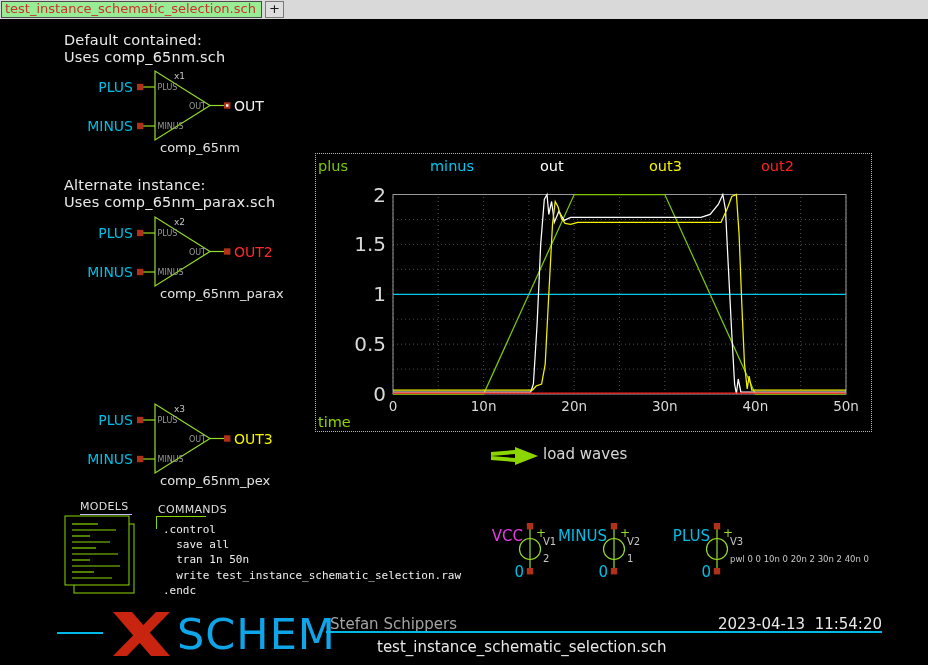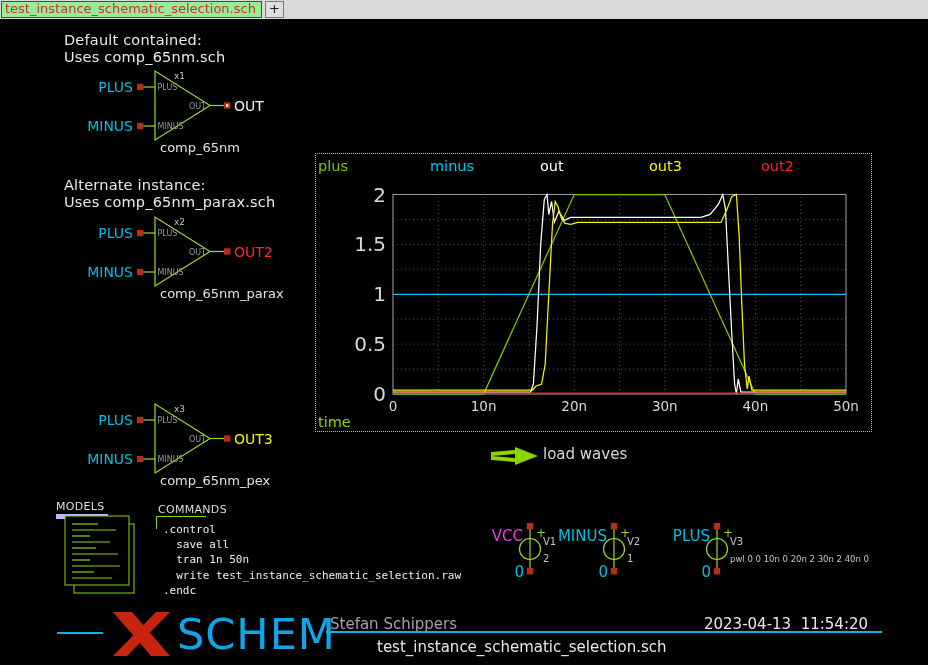--- a/index.html
+++ b/index.html
@@ -15,28 +15,28 @@
   .canvas svg{position:absolute;overflow:visible}
   .heading{position:absolute;color:#eaeaea;font-size:14.5px;line-height:17.2px;letter-spacing:.2px;white-space:pre}
   .graph{position:absolute;left:315px;top:134px;width:557px;height:279px;border:1px dotted #b9b9b9}
   .graph svg{left:0;top:0}
   #legend span{position:absolute;top:4px;font-size:14.5px;white-space:nowrap}
   .timelabel{position:absolute;left:2px;bottom:1px;font-size:14.5px;color:#8cd600}
   .launcher{position:absolute;left:489px;top:425px;width:170px;height:22px;cursor:pointer}
   .launcher svg{left:0;top:2px}
   .launcher span{position:absolute;left:54px;top:1px;font-size:15px;color:#d6d6d6;white-space:nowrap}
   .blklabel{position:absolute;font-size:11px;color:#dedede;letter-spacing:.3px}
-  #models-label{left:56px;top:481px;border-bottom:5px solid #c4b5fd;padding:0 4px 1px 0}
+  #models-label{left:80px;top:481px;border-bottom:1px solid #c4b5fd;padding:0 4px 1px 0}
   #commands-label{left:158px;top:484px}
   .cmdbracket{position:absolute;left:156px;top:497px;width:50px;height:13px;
     border-top:1px solid #8cd600;border-left:1px solid #8cd600}
   .cmdcode{position:absolute;left:163px;top:503px;font-family:"DejaVu Sans Mono",monospace;
     font-size:11px;line-height:15.2px;color:#f0f0f0;white-space:pre}
   .tb-author{position:absolute;left:330px;top:596px;font-size:15px;color:#a3a3a3}
-  .tb-date{position:absolute;left:690px;top:596px;width:192px;text-align:center;font-size:15px;color:#e8e8e8;white-space:pre}
+  .tb-date{position:absolute;left:690px;top:596px;width:192px;text-align:right;font-size:15px;color:#e8e8e8;white-space:pre}
   .tb-line{position:absolute;left:326px;top:612px;width:556px;border-top:2px solid #00b8e8}
   .tb-accent{position:absolute;left:57px;top:613px;width:46px;border-top:2px solid #00b8e8}
   .tb-sheet{position:absolute;left:377px;top:619px;font-size:15px;color:#e8e8e8}
   .logo-schem{position:absolute;left:177px;top:593px;font-size:43px;line-height:44px;color:#0ea5e9;letter-spacing:1px}
 </style>
 </head>
 <body>
 
 <div class="tabbar">
   <div class="tab">

